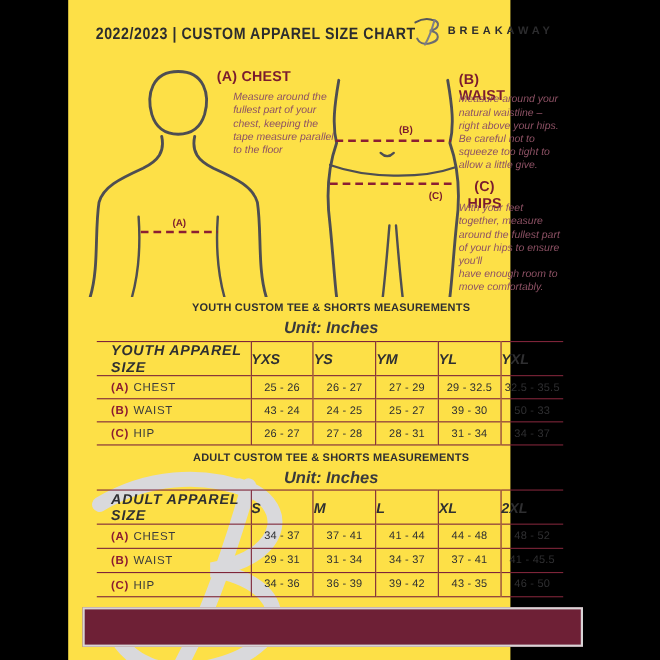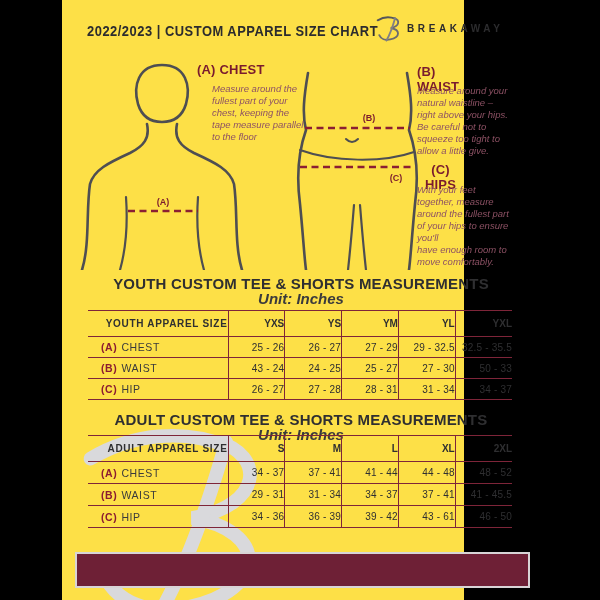--- a/index.html
+++ b/index.html
@@ -15,39 +15,39 @@
   .brand-name { font-size:10px; font-weight:bold; letter-spacing:3.6px; color:#2c2c2e; white-space:nowrap; }
 
   
   .guide-heading { position:absolute; font-size:13px; font-weight:bold; color:#7a1b2e; letter-spacing:0.2px; }
   .guide-body { position:absolute; font-size:9.5px; font-style:italic; color:#8d5164;
                 line-height:12px; white-space:pre-line; }
   .fig { position:absolute; }
 
   
   .sec-title { position:absolute; left:0; width:478px; text-align:center; font-weight:bold;
-               font-size:15px; color:#2f2f31; letter-spacing:0.2px; }
+               font-size:10px; color:#2f2f31; letter-spacing:0.2px; }
   .sec-unit { position:absolute; left:0; width:478px; text-align:center; font-size:15px;
               font-style:italic; font-weight:bold; color:#3a3a3c; }
 
   
   .size-table { position:absolute; left:26px; width:424px; border-collapse:collapse; table-layout:fixed; }
   .size-table col.c-label { width:140px; }
   .size-table col.c-size { width:56.8px; }
   .size-table tr { border-top:1px solid #7e2539; }
   .size-table { border-bottom:1px solid #7e2539; }
   .size-table th + th, .size-table td + td { border-left:1px solid #7e2539; }
   .size-table th, .size-table td { padding:0; background:transparent; }
   .size-table tr.head th { height:25px; }
   .size-table tr.data td { height:20px; }
   .t-adult tr.data td { height:21px; }
   th.lbl { text-align:left; padding-left:13px; font-weight:normal; font-size:10px;
            letter-spacing:0.7px; color:#3a3a3c; }
-  .size-table th { font-size:10px; font-weight:bold; color:#2f2f31; text-align:right; }
-  .size-table td { text-align:right; font-size:10px; color:#2f2f31; letter-spacing:0.2px; }
+  .size-table th { font-size:13px; font-weight:bold; color:#2f2f31; text-align:left;font-style:italic; }
+  .size-table td { text-align:center; font-size:10px; color:#2f2f31; letter-spacing:0.2px; }
   .size-table td.lbl { text-align:left; padding-left:13px; font-size:10.5px;
                        letter-spacing:0.6px; color:#3a3a3c; }
   .pfx { color:#8b1c31; font-weight:bold; margin-right:4px; }
 
   
   .footer-bar { position:absolute; left:13px; top:552px; width:451px; height:32px;
                 background:#6e2036; border:2px solid #d8d4d6; }
 
   .watermark { position:absolute; left:14px; top:412px; }
 
@@ -149,38 +149,38 @@
         <td>26 - 27</td>
         <td>27 - 29</td>
         <td>29 - 32.5</td>
         <td>32.5 - 35.5</td>
       </tr>
       <tr class="data">
         <td class="lbl"><span class="pfx">(B)</span><span>WAIST</span></td>
         <td>43 - 24</td>
         <td>24 - 25</td>
         <td>25 - 27</td>
-        <td>27 - 30</td>
+        <td>39 - 30</td>
         <td>50 - 33</td>
       </tr>
       <tr class="data">
         <td class="lbl"><span class="pfx">(C)</span><span>HIP</span></td>
         <td>26 - 27</td>
         <td>27 - 28</td>
         <td>28 - 31</td>
         <td>31 - 34</td>
         <td>34 - 37</td>
       </tr>
     </tbody>
       </table>
 
     <div class="sec-title" style="top:411px;">ADULT CUSTOM TEE &amp; SHORTS MEASUREMENTS</div>
     <div class="sec-unit" style="top:426px;">Unit: Inches</div>
 
-    <table class="size-table t-adult" style="top:435px;">
+    <table class="size-table t-adult" style="top:445px;">
       <colgroup>
           <col class="c-label">
           <col class="c-size">
           <col class="c-size">
           <col class="c-size">
           <col class="c-size">
           <col class="c-size">
         </colgroup>
       <tbody>
           <tr class="head">
@@ -205,21 +205,21 @@
         <td>31 - 34</td>
         <td>34 - 37</td>
         <td>37 - 41</td>
         <td>41 - 45.5</td>
       </tr>
       <tr class="data">
         <td class="lbl"><span class="pfx">(C)</span><span>HIP</span></td>
         <td>34 - 36</td>
         <td>36 - 39</td>
         <td>39 - 42</td>
-        <td>43 - 61</td>
+        <td>43 - 35</td>
         <td>46 - 50</td>
       </tr>
     </tbody>
       </table>
 
     <div class="footer-bar"></div>
 
   </div>
 </div>
 

